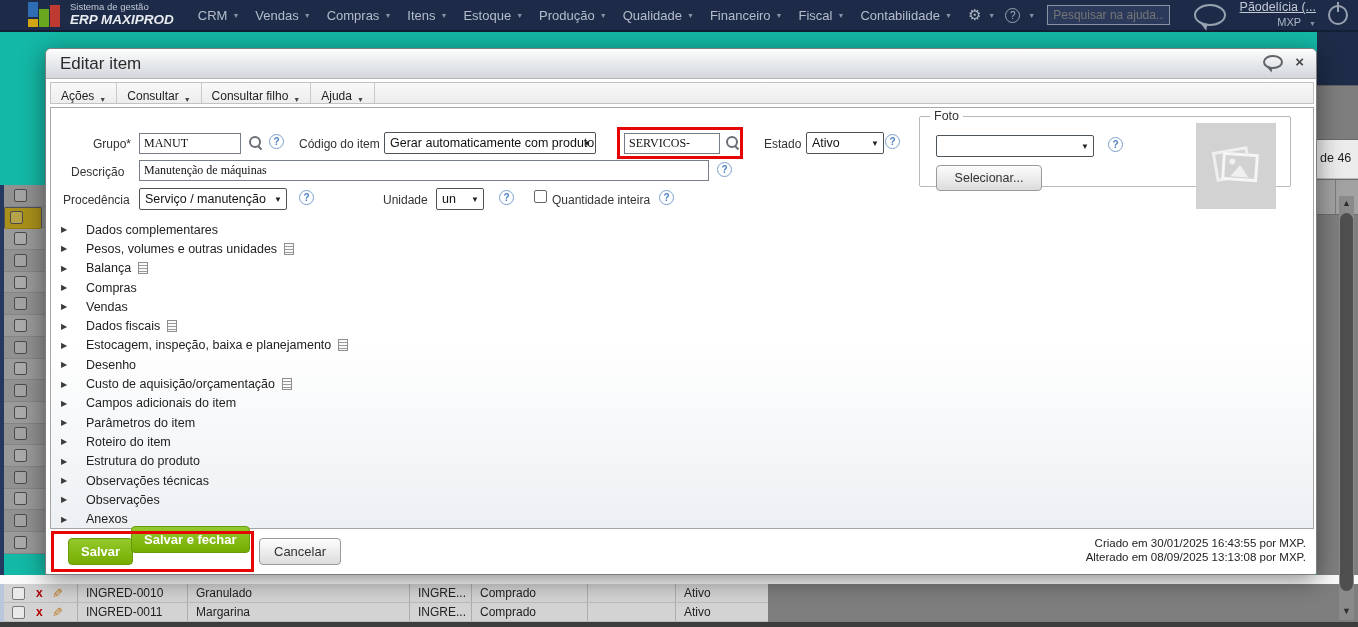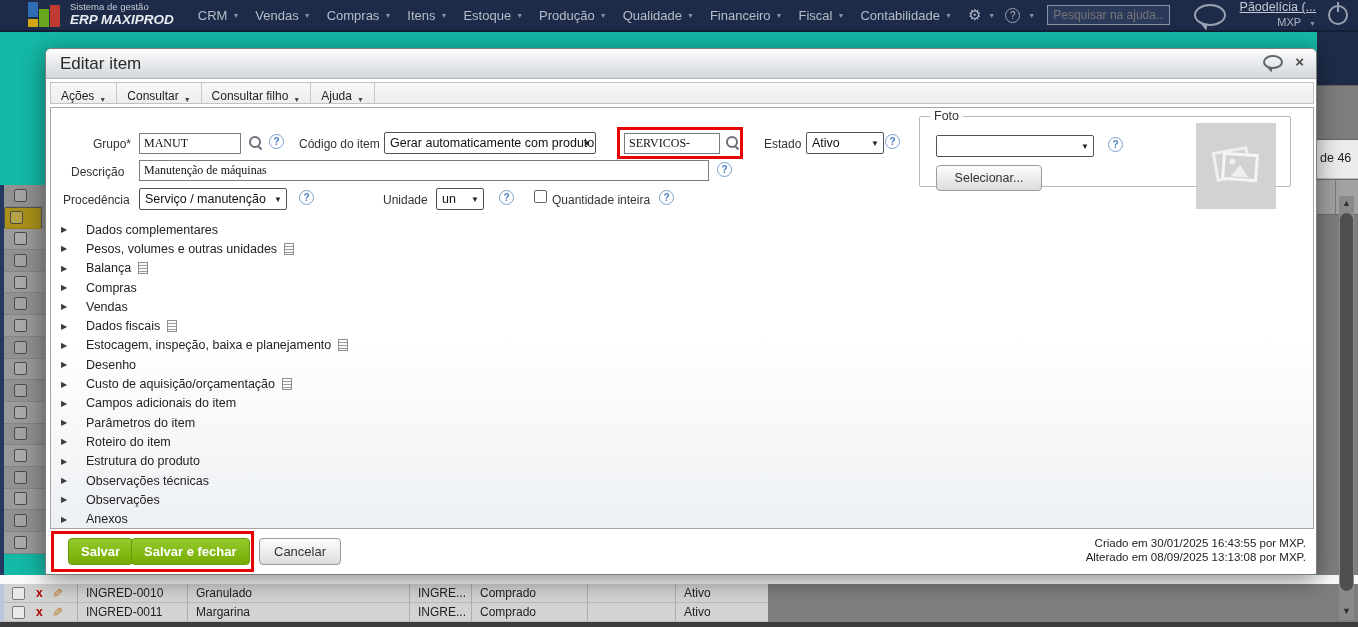--- a/index.html
+++ b/index.html
@@ -498,21 +498,21 @@
 
           <div class="sec">
             <span class="s-arr">▶</span>
             <span class="s-lbl">Anexos</span>
             <span class="doc-ic" style="visibility: hidden;"></span>
           </div>
         </div>
     </div>
 
     <div class="btn-green" style="left:12px; top:489px;">Salvar</div>
-    <div class="btn-green" style="left:75px; top:489px;">Salvar e fechar</div>
+    <div class="btn-green" style="left:75px; top:477px;">Salvar e fechar</div>
     <div class="redbox" style="left:5px; top:482px; width:203px; height:41px;"></div>
     <div class="btn-gray" style="left:213px; top:489px;">Cancelar</div>
 
     <div class="m-footnote">
       <div>Criado em 30/01/2025 16:43:55 por MXP.</div>
       <div>Alterado em 08/09/2025 13:13:08 por MXP.</div>
     </div>
   </div>
 
 </div>

